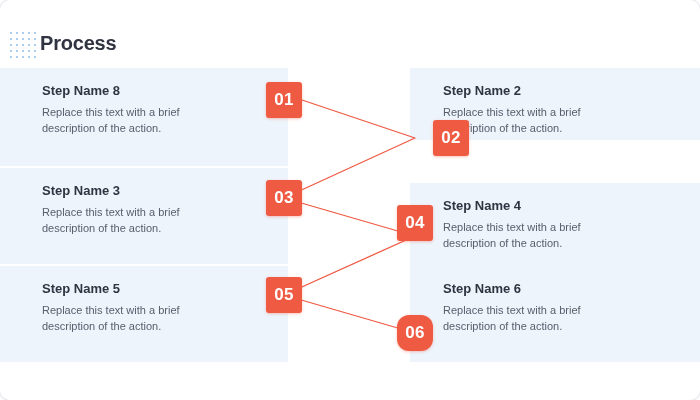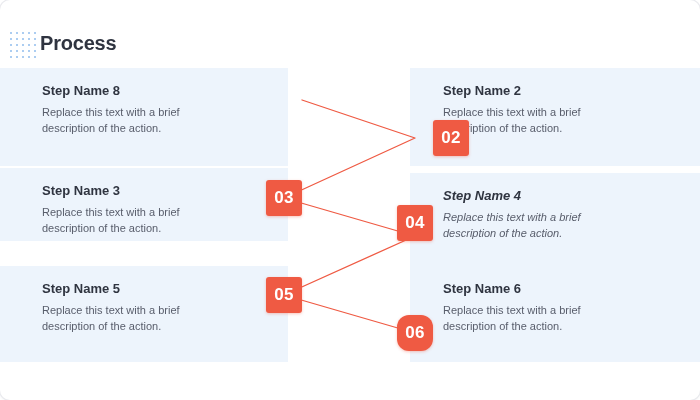--- a/index.html
+++ b/index.html
@@ -116,46 +116,47 @@
 
   <div id="header">
     <div id="dot-grid"></div>
     <div id="page-title">Process</div>
   </div>
 
   <div class="band left" style="top:68px; height:98px;">
     <div class="step-title">Step Name 8</div>
     <div class="step-desc">Replace this text with a brief description of the action.</div>
   </div>
-  <div class="band right" style="top:68px; height:98px;">
+  <div class="band right" style="top:68px; height:72px;">
     <div class="step-title">Step Name 2</div>
     <div class="step-desc">Replace this text with a brief description of the action.</div>
   </div>
 
-  <div class="band left" style="top:168px; height:73px;">
+  <div class="band left" style="top:168px; height:96px;">
     <div class="step-title">Step Name 3</div>
     <div class="step-desc">Replace this text with a brief description of the action.</div>
   </div>
-  <div class="band right" style="top:173px; height:96px;font-style:italic;">
+  <div class="band right" style="top:183px; height:96px;">
     <div class="step-title">Step Name 4</div>
     <div class="step-desc">Replace this text with a brief description of the action.</div>
   </div>
 
   <div class="band left" style="top:266px; height:96px;">
     <div class="step-title">Step Name 5</div>
     <div class="step-desc">Replace this text with a brief description of the action.</div>
   </div>
   <div class="band right" style="top:266px; height:96px;">
     <div class="step-title">Step Name 6</div>
     <div class="step-desc">Replace this text with a brief description of the action.</div>
   </div>
 
   <svg id="connectors" viewBox="0 0 700 400">
     <polyline points="302,100 415,138 284,198 415,236 284,295 415,333" fill="none" stroke="#ef5a43" stroke-width="1.3" stroke-linejoin="round" stroke-linecap="round"></polyline>
   </svg>
 
+  <div class="badge" style="left:266px; top:82px;">01</div>
   <div class="badge" style="left:397px; top:120px;margin-left:36px;">02</div>
   <div class="badge" style="left:266px; top:180px;">03</div>
   <div class="badge" style="left:397px; top:205px;">04</div>
   <div class="badge" style="left:266px; top:277px;">05</div>
   <div class="badge" style="left:397px; top:315px;border-radius:12px;">06</div>
 
 </div>
 
 </body></html>

